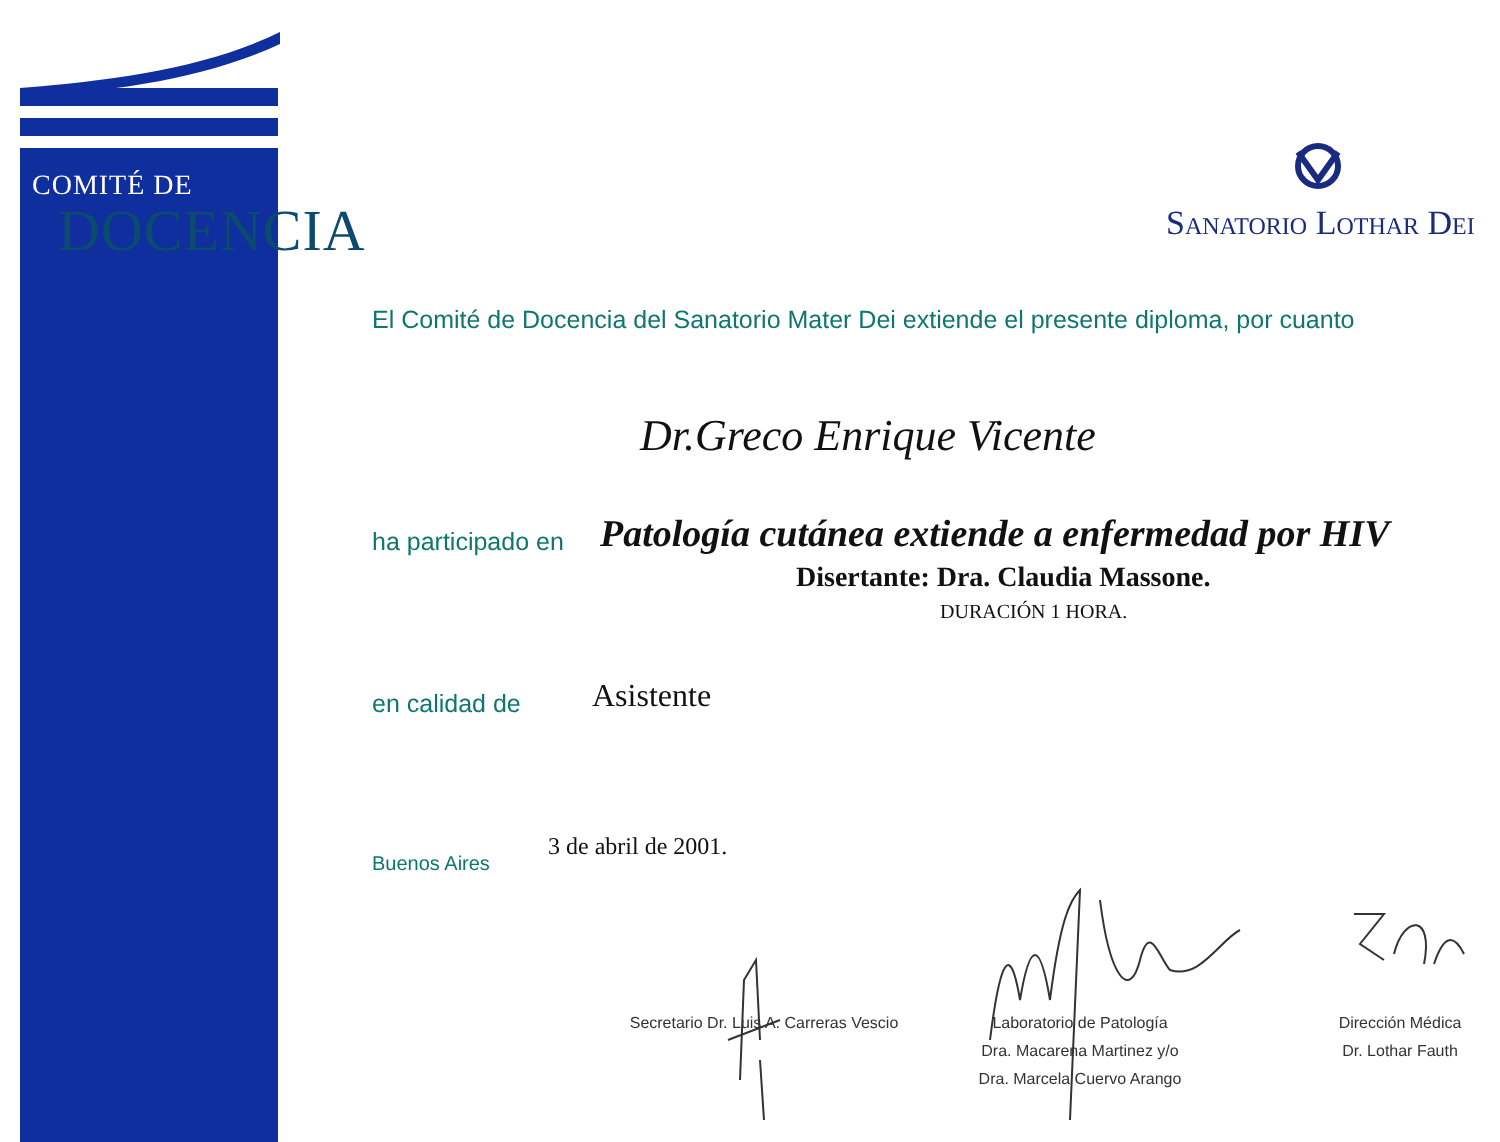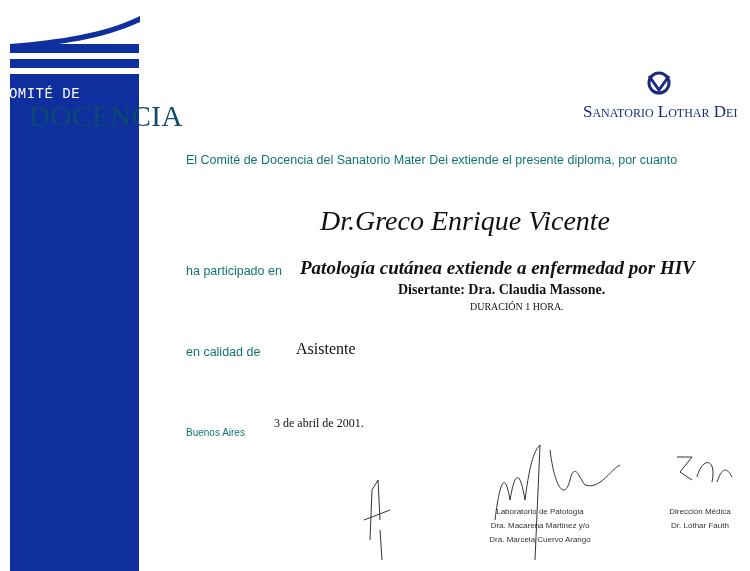--- a/index.html
+++ b/index.html
@@ -1,20 +1,20 @@
 <!DOCTYPE html>
 <html><head>
 <meta charset="utf-8">
 <style>
   html, body { margin:0; padding:0; }
   body { width:750px; height:571px; background:#ffffff; position:relative; overflow:hidden; font-family:"Liberation Sans", sans-serif; color:#222; }
   .abs { position:absolute; }
   .panel { left:10px; top:74px; width:129px; height:497px; background:#0f2f9e; }
   .bar { left:10px; width:129px; background:#0f2f9e; }
-  .panel-t1 { left:0; top:86px; color:#fff; font-family:Liberation Mono, monospace; font-size:14px; letter-spacing:0.5px; }
+  .panel-t1 { left:16px; top:86px; color:#fff; font-family:Liberation Serif, serif; font-size:14px; letter-spacing:0.5px; }
   .panel-t2 { left:29px; top:100px; color:#0c4a6e; font-family:"Liberation Serif", serif; font-size:29px; letter-spacing:0.5px; }
   .brand { left:583px; top:102px; color:#1a2a80; font-family:"Liberation Serif", serif; font-size:17px; font-variant:small-caps; }
   .sans { font-family:"Liberation Sans", sans-serif; color:#0f766e; }
   .serif { font-family:"Liberation Serif", serif; color:#111; }
   .sig-label { font-family:"Liberation Sans", sans-serif; font-size:8px; color:#333; text-align:center; line-height:14px; }
 </style>
 </head>
 <body>
 
 <svg class="abs" style="left:8px;top:8px" width="135" height="40" viewBox="0 0 135 40">
@@ -26,21 +26,21 @@
 <div class="abs panel-t1">COMITÉ DE</div>
 <div class="abs panel-t2">DOCENCIA</div>
 
 <svg class="abs" style="left:643px;top:68px" width="32" height="30" viewBox="0 0 32 30">
   <circle cx="16" cy="15" r="10" fill="none" stroke="#1a2a80" stroke-width="3"></circle>
   <path d="M6 8 L16 22 L26 8" fill="none" stroke="#1a2a80" stroke-width="3"></path>
 </svg>
 <div class="abs brand">Sanatorio Lothar Dei</div>
 
 <div class="abs sans" style="left:186px;top:153px;font-size:12.5px;">El Comité de Docencia del Sanatorio Mater Dei extiende el presente diploma, por cuanto</div>
-<div class="abs serif" style="left:320px;top:205px;font-size:28px;font-style:italic;">Dr.Greco Enrique Vicente</div>
+<div class="abs serif" style="left:320px;top:205px;font-size:22px;font-style:italic;">Dr.Greco Enrique Vicente</div>
 
 <div class="abs sans" style="left:186px;top:264px;font-size:12.5px;">ha participado en</div>
 <div class="abs serif" style="left:300px;top:257px;font-size:19px;font-weight:bold;font-style:italic;">Patología cutánea extiende a enfermedad por HIV</div>
 <div class="abs serif" style="left:398px;top:282px;font-size:14px;font-weight:bold;">Disertante: Dra. Claudia Massone.</div>
 <div class="abs serif" style="left:470px;top:301px;font-size:10px;">DURACIÓN 1 HORA.</div>
 
 <div class="abs sans" style="left:186px;top:345px;font-size:12.5px;">en calidad de</div>
 <div class="abs serif" style="left:296px;top:340px;font-size:16px;">Asistente</div>
 
 <div class="abs sans" style="left:186px;top:427px;font-size:10px;">Buenos Aires</div>
@@ -50,20 +50,21 @@
   <path d="M10 70 L12 20 L18 10 L20 50 M4 50 L30 40 M20 60 L22 90" fill="none" stroke="#333" stroke-width="1"></path>
 </svg>
 <svg class="abs" style="left:490px;top:440px" width="140" height="120" viewBox="0 0 140 120">
   <path d="M5 80 C10 40, 15 30, 20 60 C25 30,30 30,35 60 C40 20,45 10,50 5 L45 120 M60 10 C65 50,75 60,80 40 C85 20,90 40,95 45 C110 50,120 30,130 25" fill="none" stroke="#333" stroke-width="1"></path>
 </svg>
 <svg class="abs" style="left:672px;top:452px" width="65" height="40" viewBox="0 0 65 40">
   <path d="M5 5 L20 5 L8 20 L20 28 M25 25 C30 5,45 5,40 30 M45 30 C50 15,55 15,60 25" fill="none" stroke="#333" stroke-width="1"></path>
 </svg>
 
 <div class="abs sig-label" style="left:312px;top:505px;width:140px;">
+  <div>Secretario Dr. Luis A. Carreras Vescio</div>
 </div>
 <div class="abs sig-label" style="left:480px;top:505px;width:120px;">
   <div>Laboratorio de Patología</div>
   <div>Dra. Macarena Martinez y/o</div>
   <div>Dra. Marcela Cuervo Arango</div>
 </div>
 <div class="abs sig-label" style="left:660px;top:505px;width:80px;">
   <div>Dirección Médica</div>
   <div>Dr. Lothar Fauth</div>
 </div>

